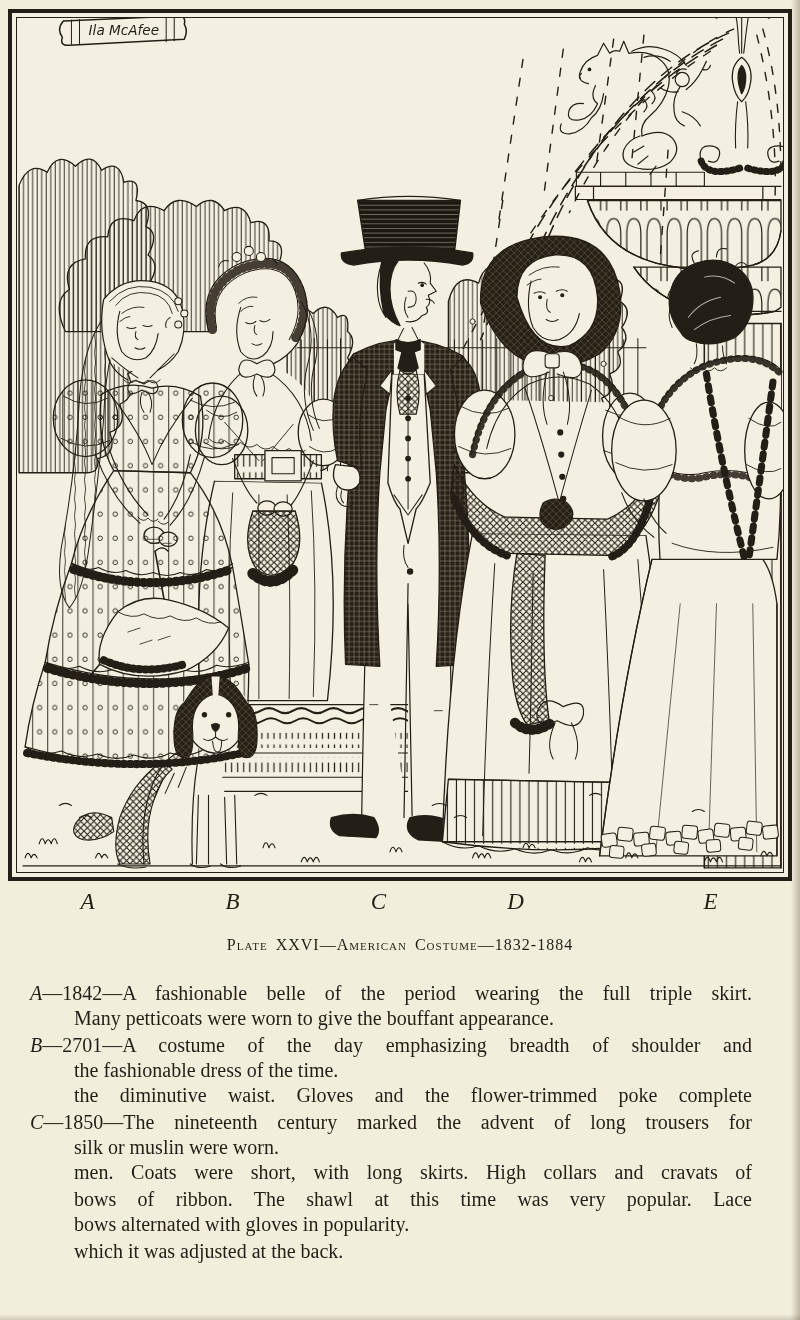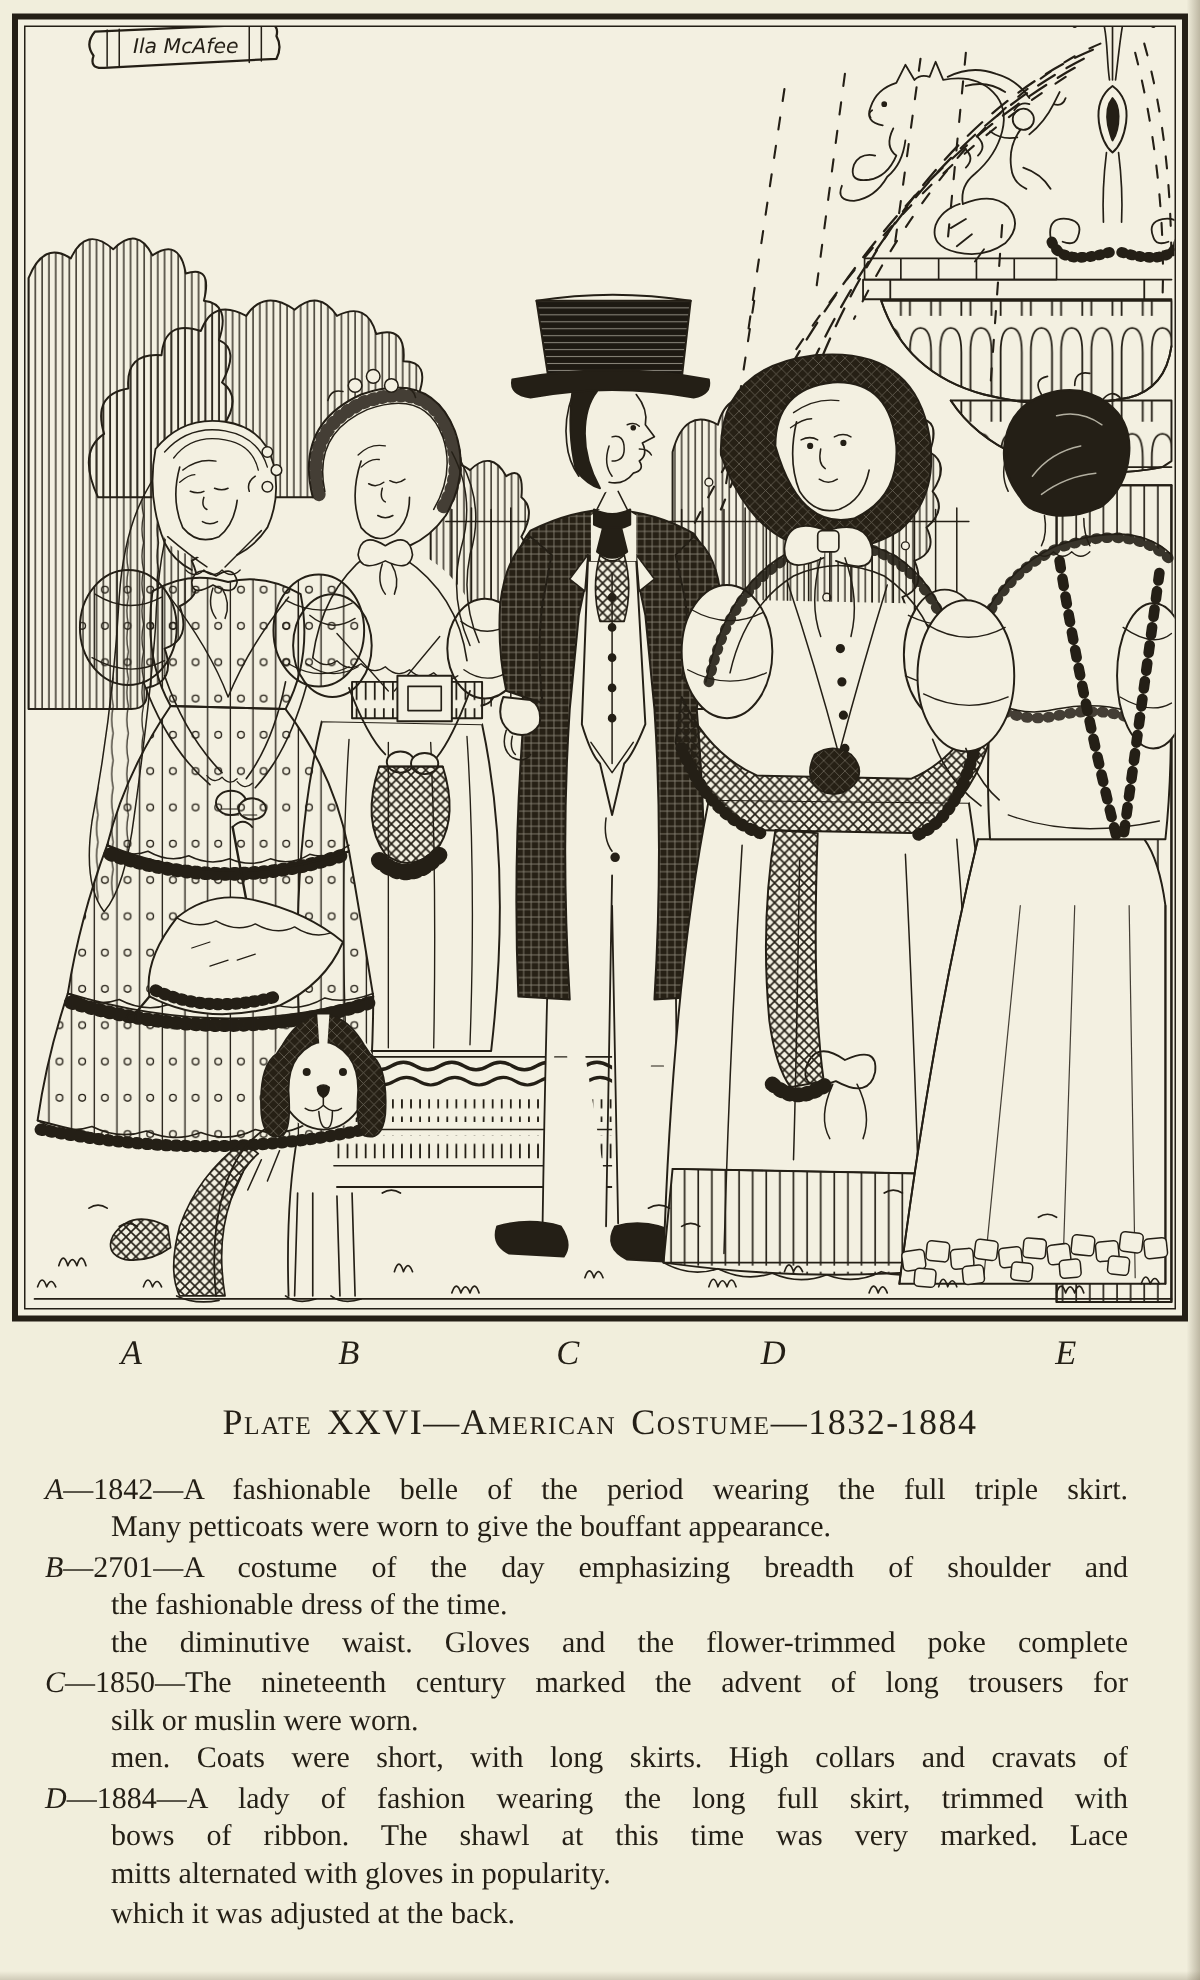--- a/index.html
+++ b/index.html
@@ -18,21 +18,21 @@
     border:4.5px solid #241f16;box-sizing:border-box;background:#f3f0e1;}
   .frame-inner{position:absolute;inset:4px;border:1.3px solid #241f16;}
   svg.scene{position:absolute;inset:0;width:100%;height:100%;display:block;}
 
   
   .fig-label{position:absolute;top:889px;transform:translateX(-50%);
     font-style:italic;font-size:23px;letter-spacing:1px;}
 
   
   .plate-title{position:absolute;top:936px;left:0;width:100%;text-align:center;
-    font-variant:small-caps;font-size:24px;letter-spacing:1px;word-spacing:3px;}
+    font-variant:small-caps;font-size:16px;letter-spacing:1px;word-spacing:3px;}
 
   
   .caption-list{position:absolute;top:981px;left:30px;right:32px;font-size:20px;line-height:25px;}
   .entry{margin:0 16px 2px 0;}
   .cap-line{text-align:justify;text-align-last:justify;}
   .cap-line.last{text-align-last:auto;}
   .cap-line.cont{padding-left:44px;}
   .entry-letter{font-style:italic;}
 </style>
 </head>
@@ -453,23 +453,22 @@
       <div class="cap-line"><span class="entry-letter">B</span><span>—2701—A costume of the day emphasizing breadth of shoulder and</span></div>
       <div class="cap-line cont last">the fashionable dress of the time.</div>
       <div class="cap-line cont">the diminutive waist. Gloves and the flower-trimmed poke complete</div>
     </div>
     <div class="entry">
       <div class="cap-line"><span class="entry-letter">C</span><span>—1850—The nineteenth century marked the advent of long trousers for</span></div>
       <div class="cap-line cont last">silk or muslin were worn.</div>
       <div class="cap-line cont">men. Coats were short, with long skirts. High collars and cravats of</div>
     </div>
     <div class="entry">
-      <div class="cap-line"><span class="entry-letter">D</span><span>—1884—A lady of fashion wearing the long full skirt, trimmed with</span></div>
-      <div class="cap-line cont">bows of ribbon. The shawl at this time was very marked. Lace</div>
-      <div class="cap-line cont last">mitts alternated with gloves in popularity.</div>
+      <div class="cap-line cont">bows of ribbon. The shawl at this time was very popular. Lace</div>
+      <div class="cap-line cont last">bows alternated with gloves in popularity.</div>
     </div>
     <div class="entry">
       <div class="cap-line cont last">which it was adjusted at the back.</div>
     </div>
   </div>
 
   <div class="edge-shadow"></div>
   <div class="bottom-shadow"></div>
 </div>
 

